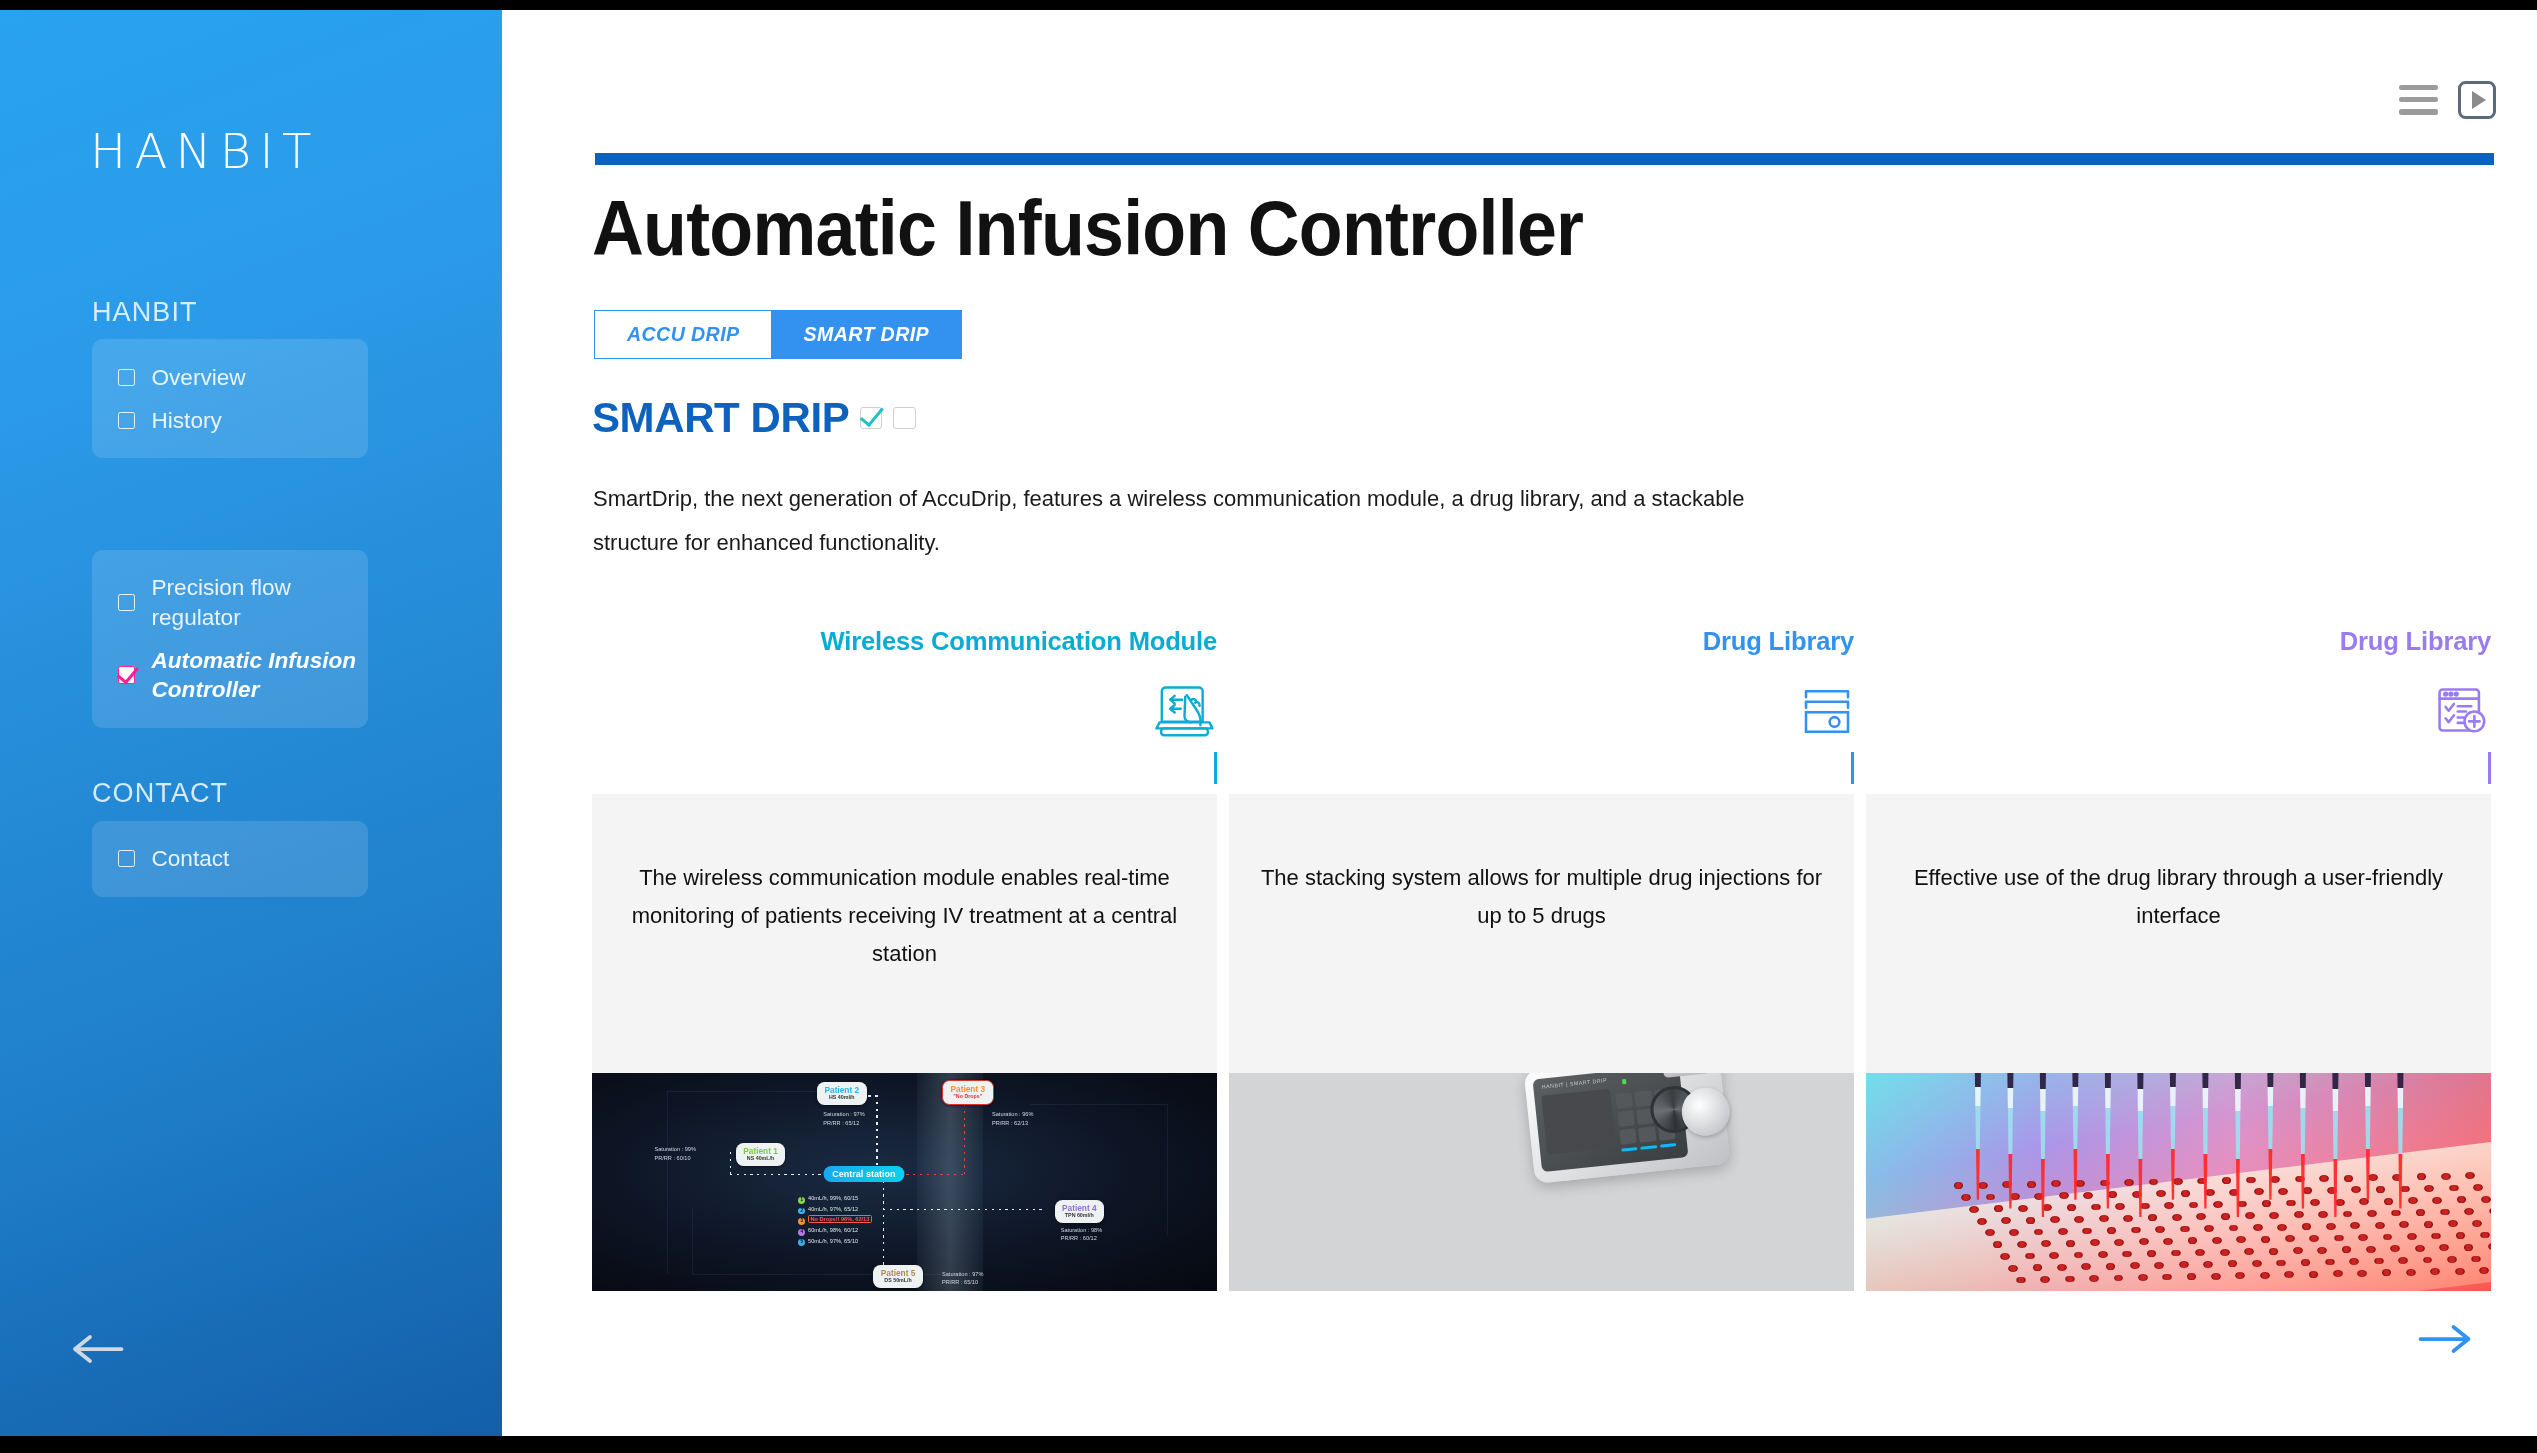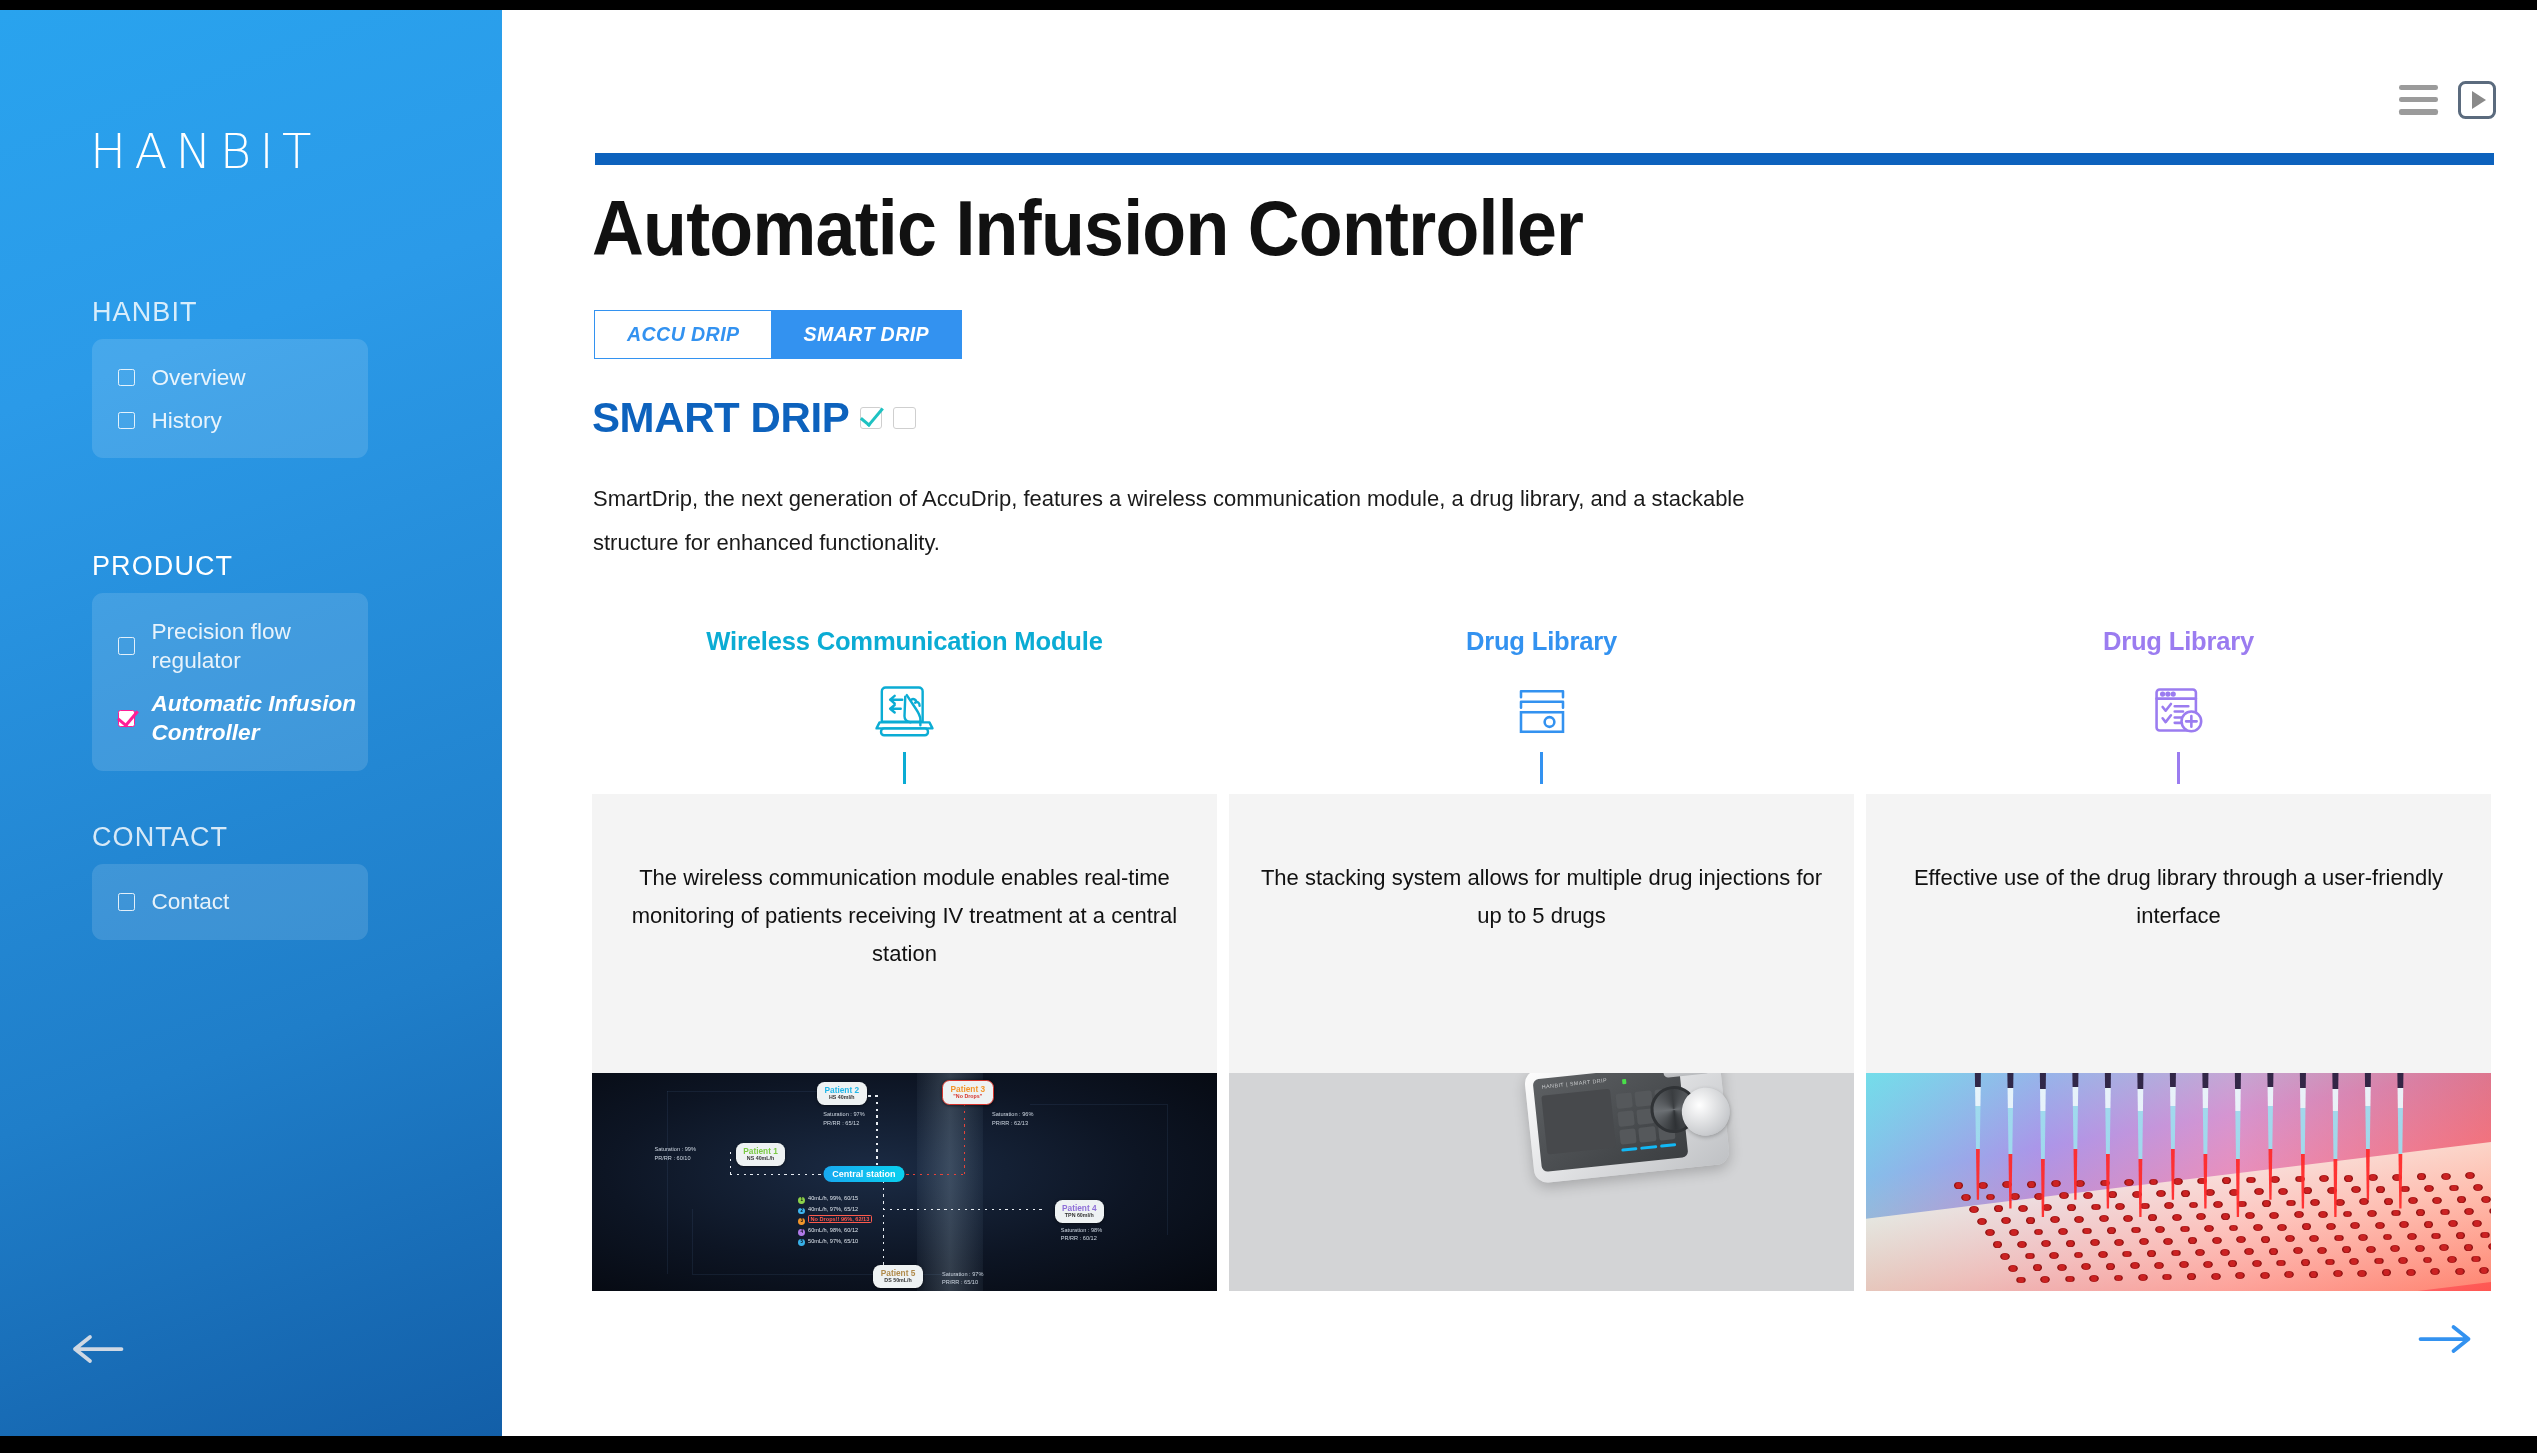--- a/index.html
+++ b/index.html
@@ -113,21 +113,21 @@
   .lede{
     position:absolute; left:91px; top:467px; width:1174px;
     font-size:22px; line-height:2.0; color:#1a1a1a;
   }
 
   
   .cols{
     position:absolute; left:90px; top:617px; width:1899px;
     display:flex; gap:12px;
   }
-  .col{ flex:1 1 0; display:flex; flex-direction:column; align-items:center; }
+  .col{ flex:1 1 0; display:flex; flex-direction:column; align-items:flex-end; }
   .col-title{ font-size:25.6px; font-weight:bold; letter-spacing:-0.2px; margin-bottom:22.6px; text-align:center; }
   .c1 .col-title{ color:#0bacd4; }
   .c2 .col-title{ color:#3392f0; }
   .c3 .col-title{ color:#9b7cf0; }
   .col-icon{ height:63px; display:flex; align-items:center; justify-content:center; }
   .stem{ width:3px; height:32px; margin-top:10.5px; }
   .c1 .stem{ background:#0bacd4; }
   .c2 .stem{ background:#3392f0; }
   .c3 .stem{ background:#9b7cf0; }
 
@@ -269,21 +269,20 @@
           </div>
         </div>
       </div>
 
       <div class="spacer-sm"></div>
 
 
       <div class="spacer-sm"></div>
 
       <div class="nav-group">
-        <div class="nav-head strong">PRODUCT</div>
         <div class="nav-items">
           <div class="nav-item">
             <span class="cbox"></span>
             <span>Precision flow regulator</span>
           </div>
           <div class="nav-item active">
             <span class="cbox checked"></span>
             <span>Automatic Infusion Controller</span>
           </div>
         </div>

